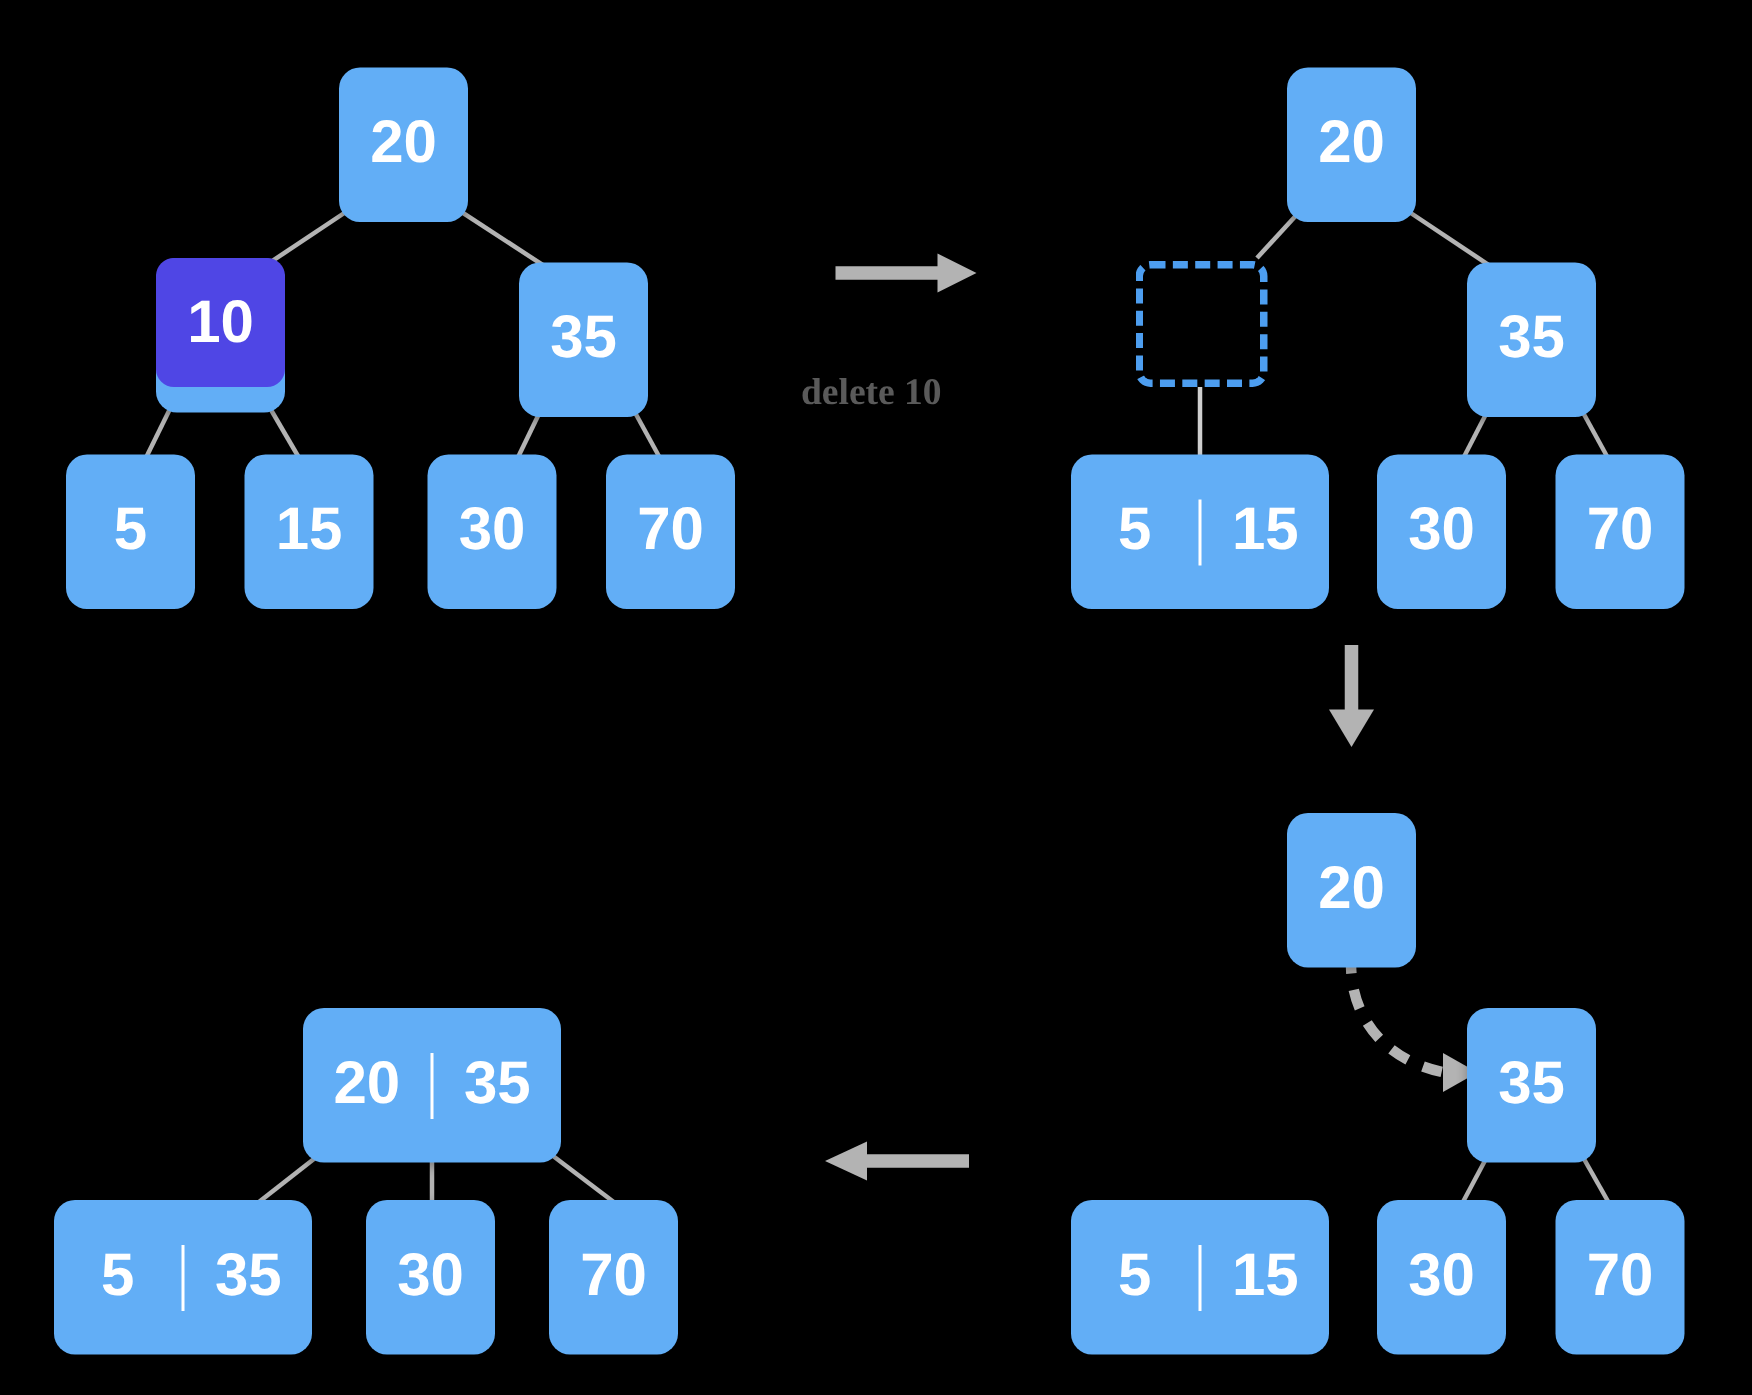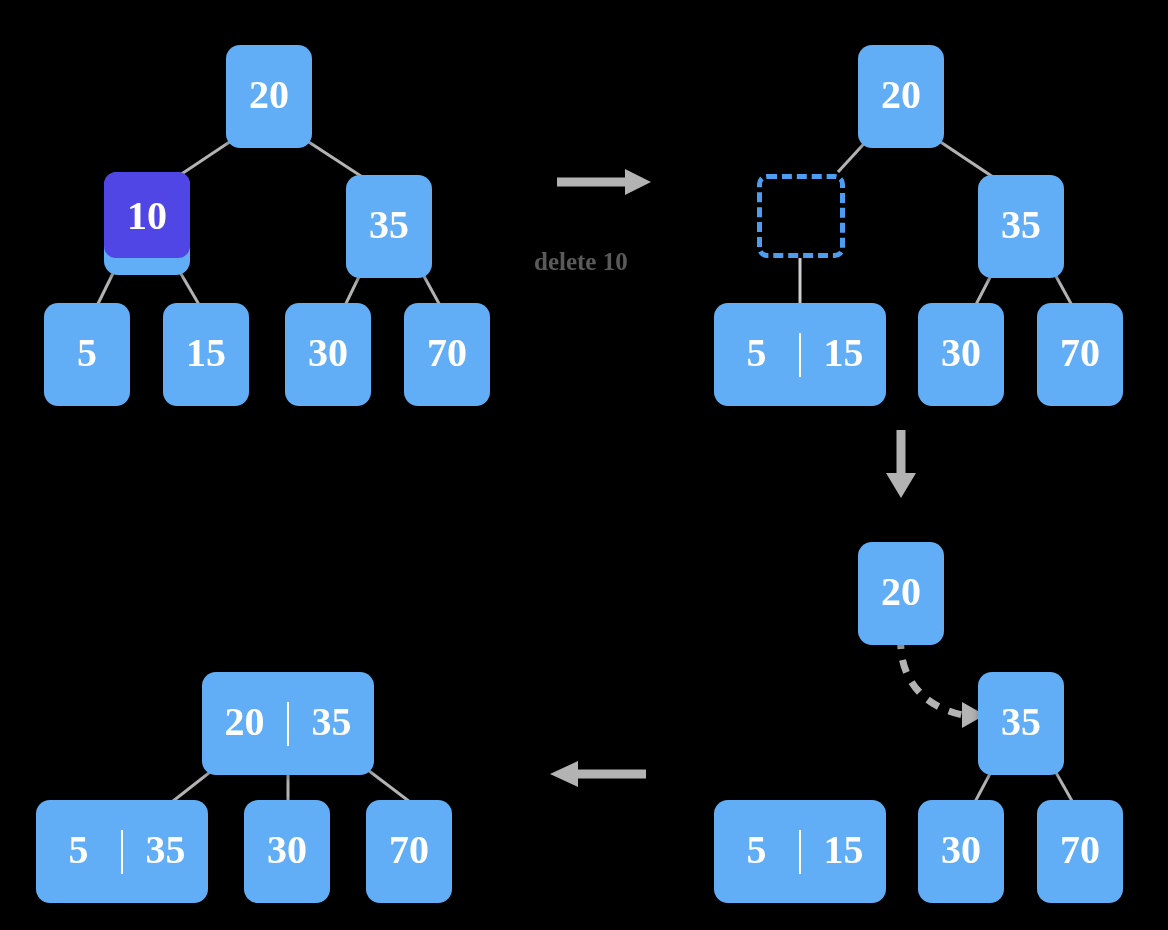--- a/index.html
+++ b/index.html
@@ -31,21 +31,21 @@
   
   .node {
     position: absolute;
     box-sizing: border-box;
     background: #62aef6;
     border-radius: 14px;
     display: flex;
     align-items: center;
     justify-content: center;
     color: #ffffff;
-    font-family: Liberation Serif, serif;
+    font-family: Liberation Sans, sans-serif;
     font-weight: bold;
     font-size: 40px;
     letter-spacing: 0px;
     z-index: 3;
     box-shadow: 0 3px 7px rgba(0,0,0,0.30);
   }
   .node .cell {
     flex: 1 1 0;
     text-align: center;
     line-height: 1;

